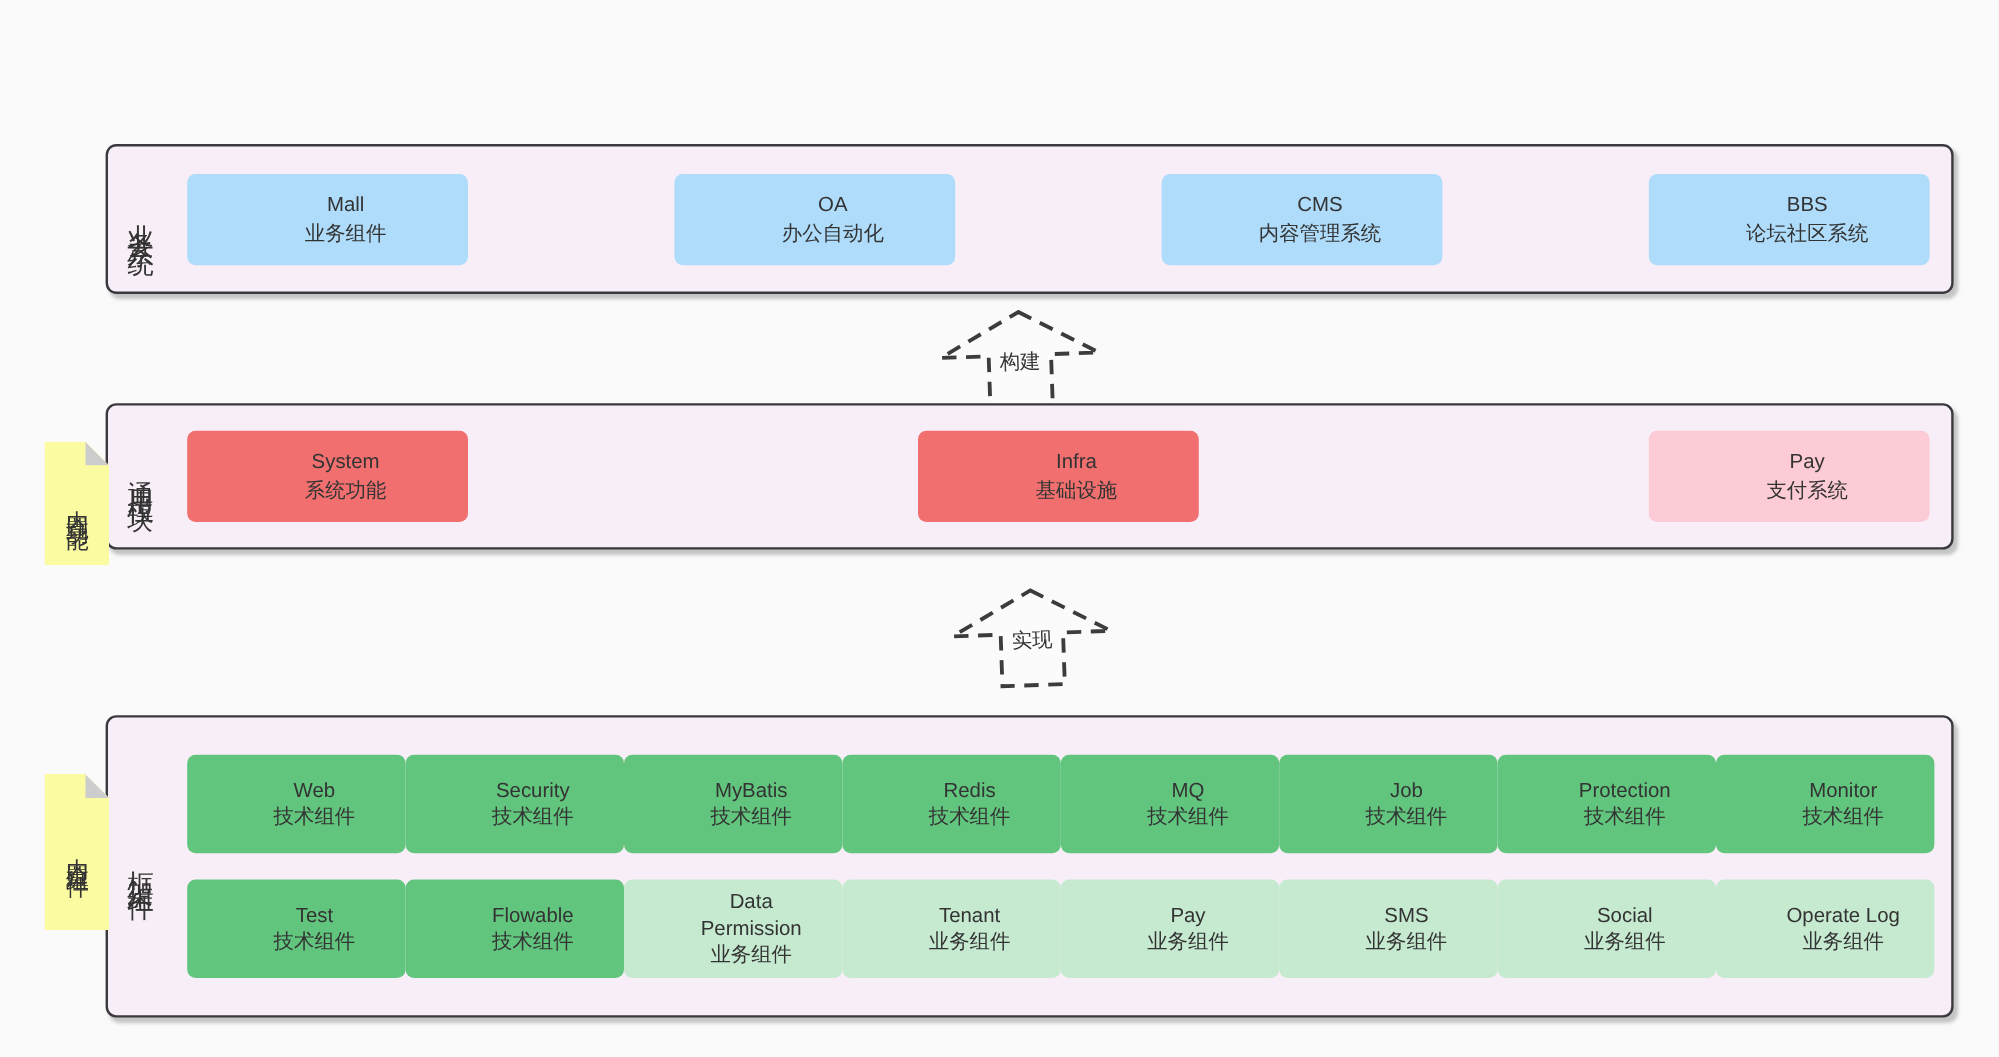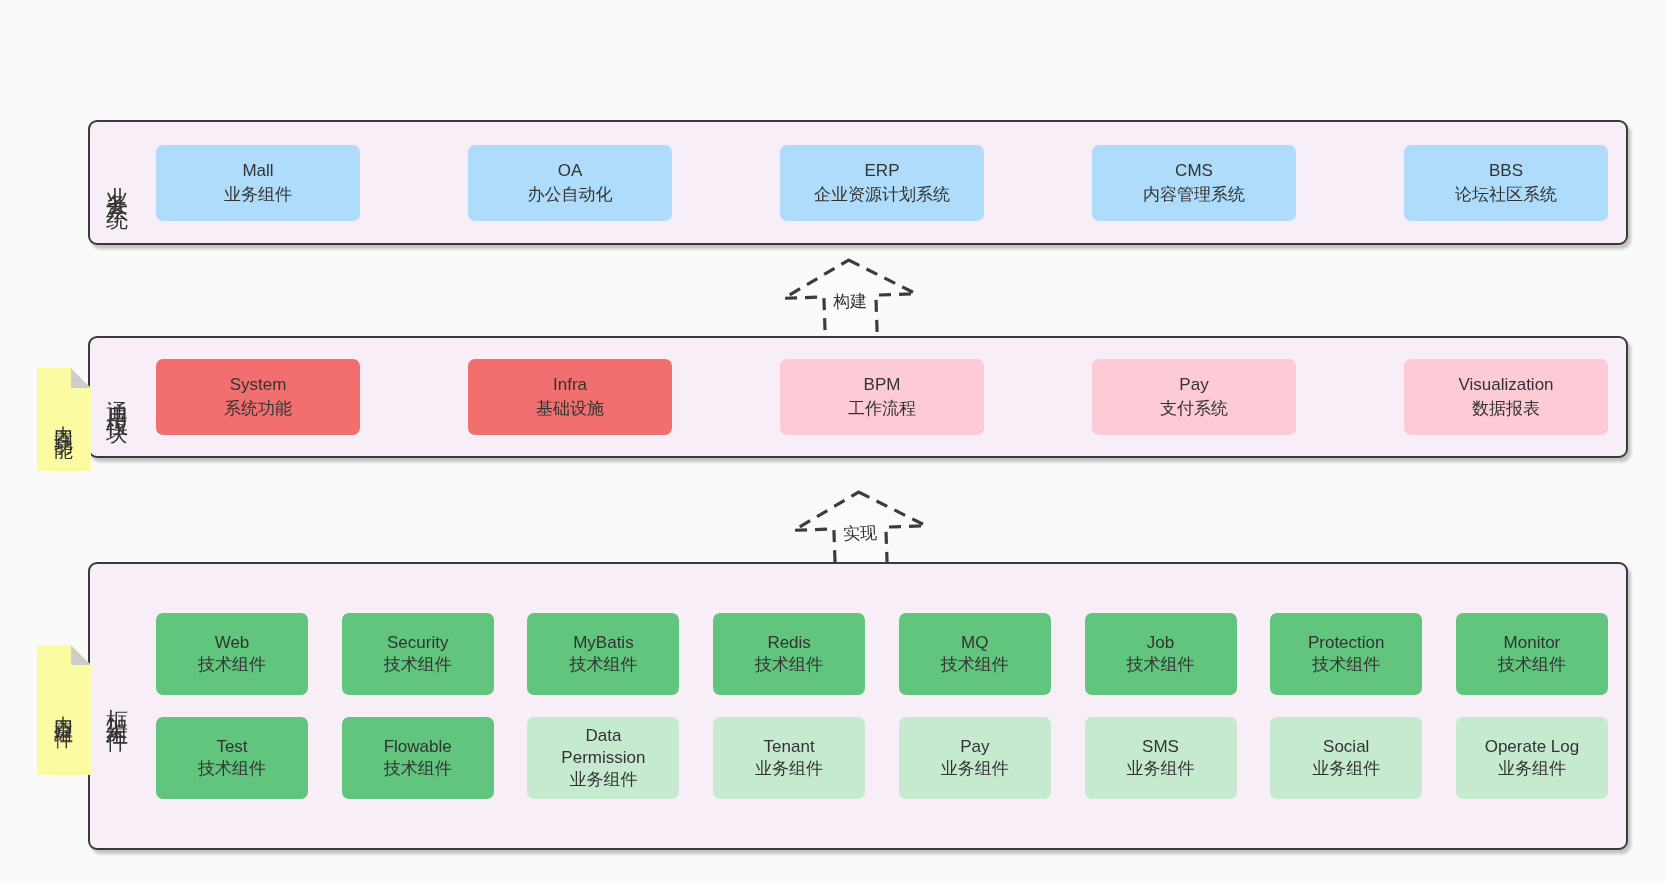--- a/index.html
+++ b/index.html
@@ -10,40 +10,40 @@
   }
   
   .layer{
     position:absolute;left:88px;width:1540px;box-sizing:border-box;
     background:#f8eef7;border:2px solid #39393f;border-radius:9px;
     box-shadow:3px 4px 3px rgba(130,130,130,.45);
     display:flex;align-items:center;
   }
   .layer-business{top:120px;height:125px;}
   .layer-modules{top:336px;height:122px;}
-  .layer-framework{top:562px;height:288px;}
+  .layer-framework{top:596px;height:252px;}
   .layer-label{
     writing-mode:vertical-rl;text-orientation:upright;
     font-size:22px;letter-spacing:7px;line-height:1;
     margin-left:16px;flex:0 0 auto;color:#333;
   }
   .boxes{
     flex:1;display:flex;justify-content:space-between;align-items:center;
     padding:0 18px 0 28px;
   }
   .boxes-col{
     flex:1;display:flex;flex-direction:column;gap:22px;
     padding:0 18px 0 28px;
   }
   .row{display:flex;justify-content:space-between;}
   
   .box{
     border-radius:7px;display:flex;flex-direction:column;
     justify-content:center;align-items:center;text-align:center;
-    font-size:17px;line-height:24px;color:#333;
+    font-size:17px;line-height:24px;color:#333;padding-left:30px;
   }
   .box.big{width:204px;height:76px;}
   .box.small{width:152px;height:82px;line-height:22px;}
   .box-title{white-space:pre-line;}
   .blue{background:#aedcfa;}
   .red{background:#f1706f;}
   .pink{background:#fdcbd5;}
   .green{background:#61c57e;}
   .lightgreen{background:#c6ead0;}
   
@@ -80,24 +80,20 @@
   <div class="boxes">
     <div class="box big blue">
       <div class="box-title">Mall</div>
       <div class="box-sub">业务组件</div>
     </div>
     <div class="box big blue">
       <div class="box-title">OA</div>
       <div class="box-sub">办公自动化</div>
     </div>
     <div class="box big blue">
-      <div class="box-title">ERP</div>
-      <div class="box-sub">企业资源计划系统</div>
-    </div>
-    <div class="box big blue">
       <div class="box-title">CMS</div>
       <div class="box-sub">内容管理系统</div>
     </div>
     <div class="box big blue">
       <div class="box-title">BBS</div>
       <div class="box-sub">论坛社区系统</div>
     </div>
   </div>
 </section>
 
@@ -118,30 +114,22 @@
   <div class="boxes">
     <div class="box big red">
       <div class="box-title">System</div>
       <div class="box-sub">系统功能</div>
     </div>
     <div class="box big red">
       <div class="box-title">Infra</div>
       <div class="box-sub">基础设施</div>
     </div>
     <div class="box big pink">
-      <div class="box-title">BPM</div>
-      <div class="box-sub">工作流程</div>
-    </div>
-    <div class="box big pink">
       <div class="box-title">Pay</div>
       <div class="box-sub">支付系统</div>
-    </div>
-    <div class="box big pink">
-      <div class="box-title">Visualization</div>
-      <div class="box-sub">数据报表</div>
     </div>
   </div>
 </section>
 
 <div class="arrow arrow-2">
   <svg viewBox="0 0 136 84">
     <polygon points="68,2 134,38 94,38 94,81 42,81 42,38 2,38" fill="#fbfbfb" stroke="#3c3c3c" stroke-width="3.2" stroke-dasharray="12 8"></polygon>
   </svg>
   <span class="arrow-label">实现</span>
 </div>

